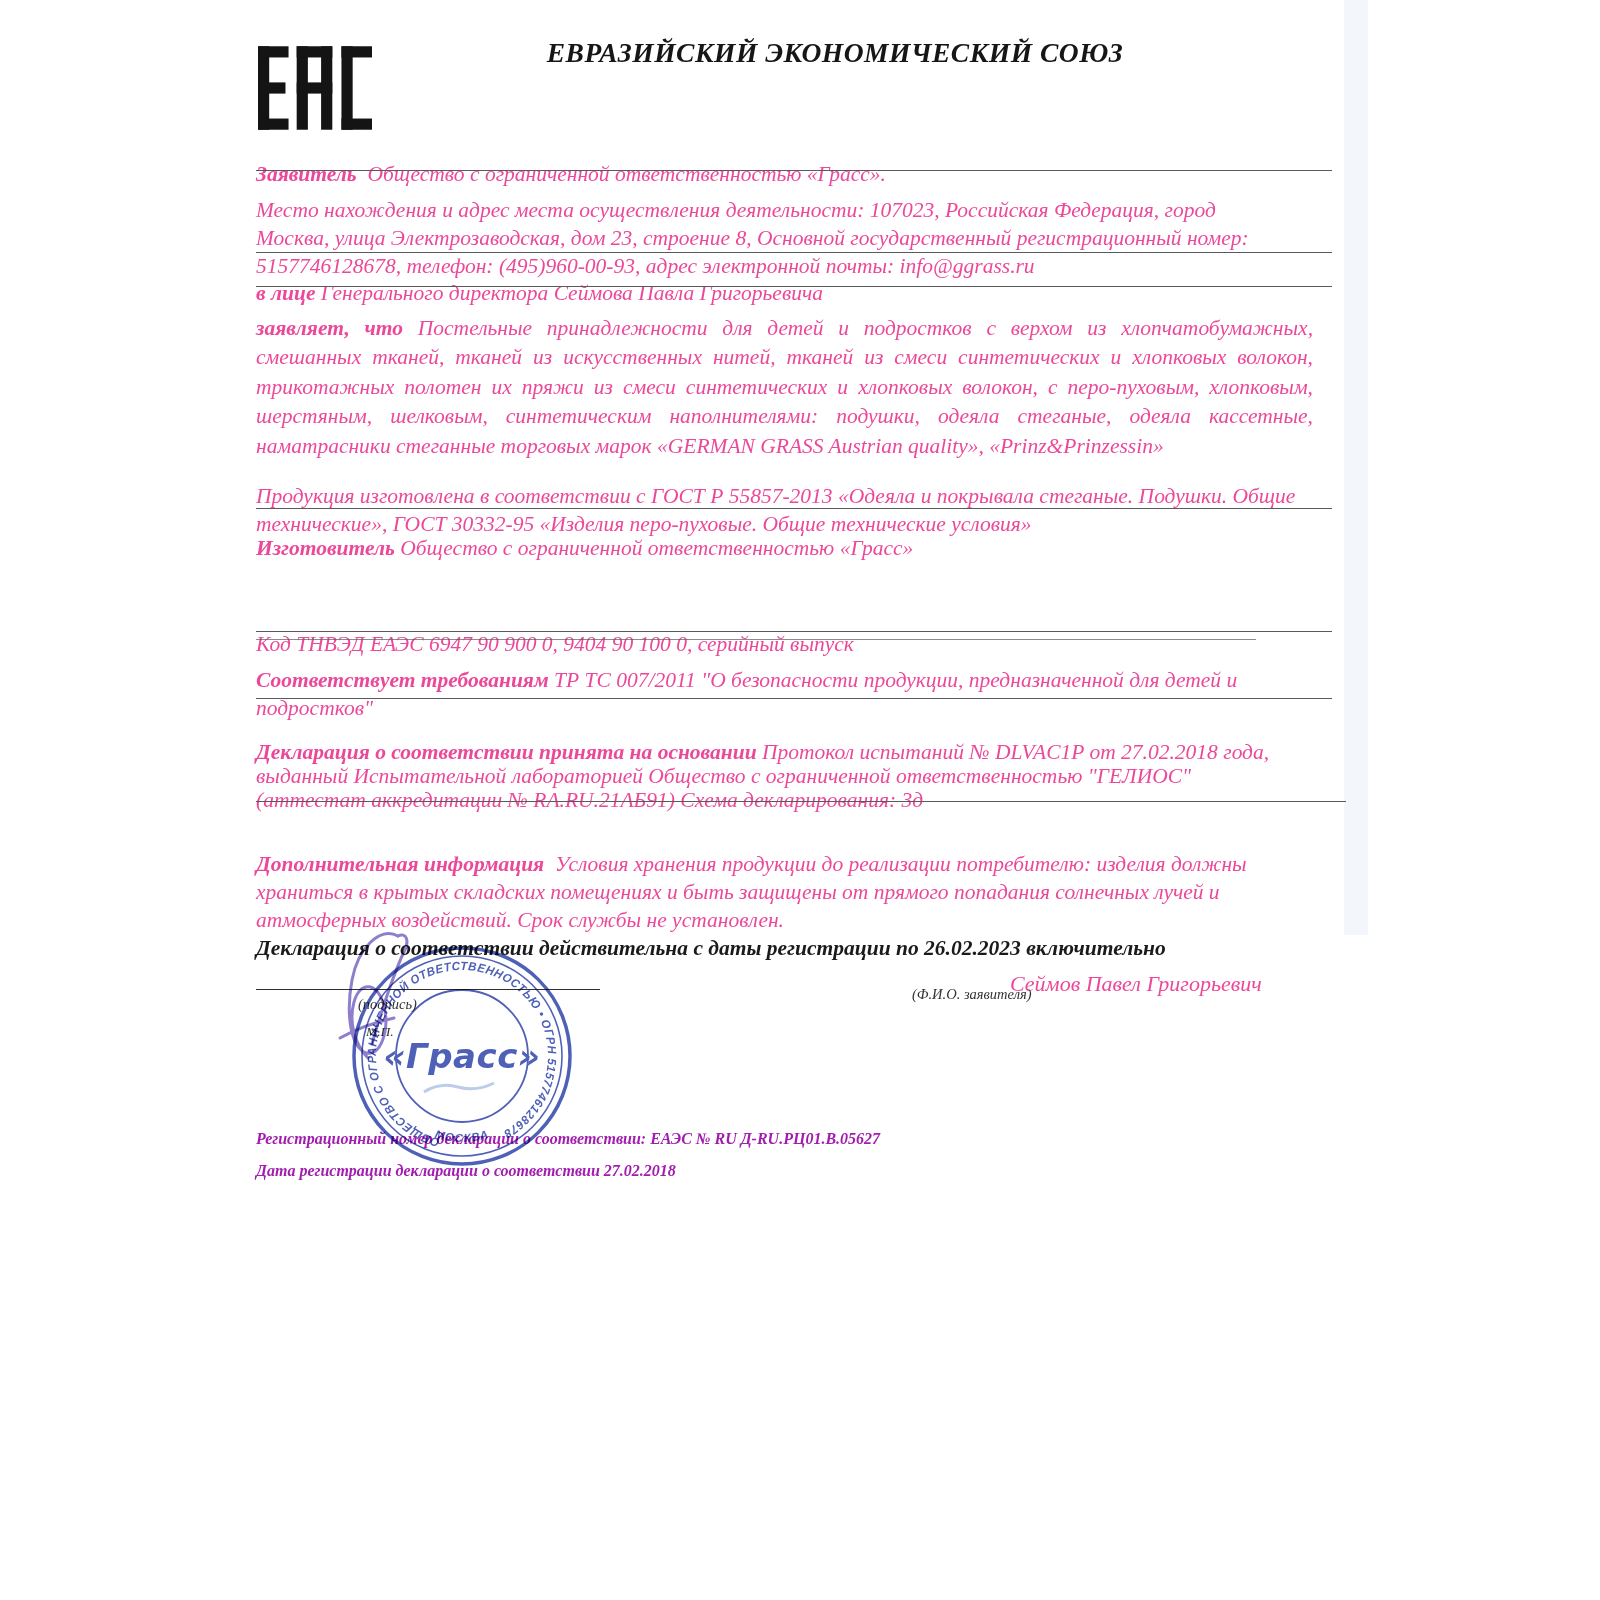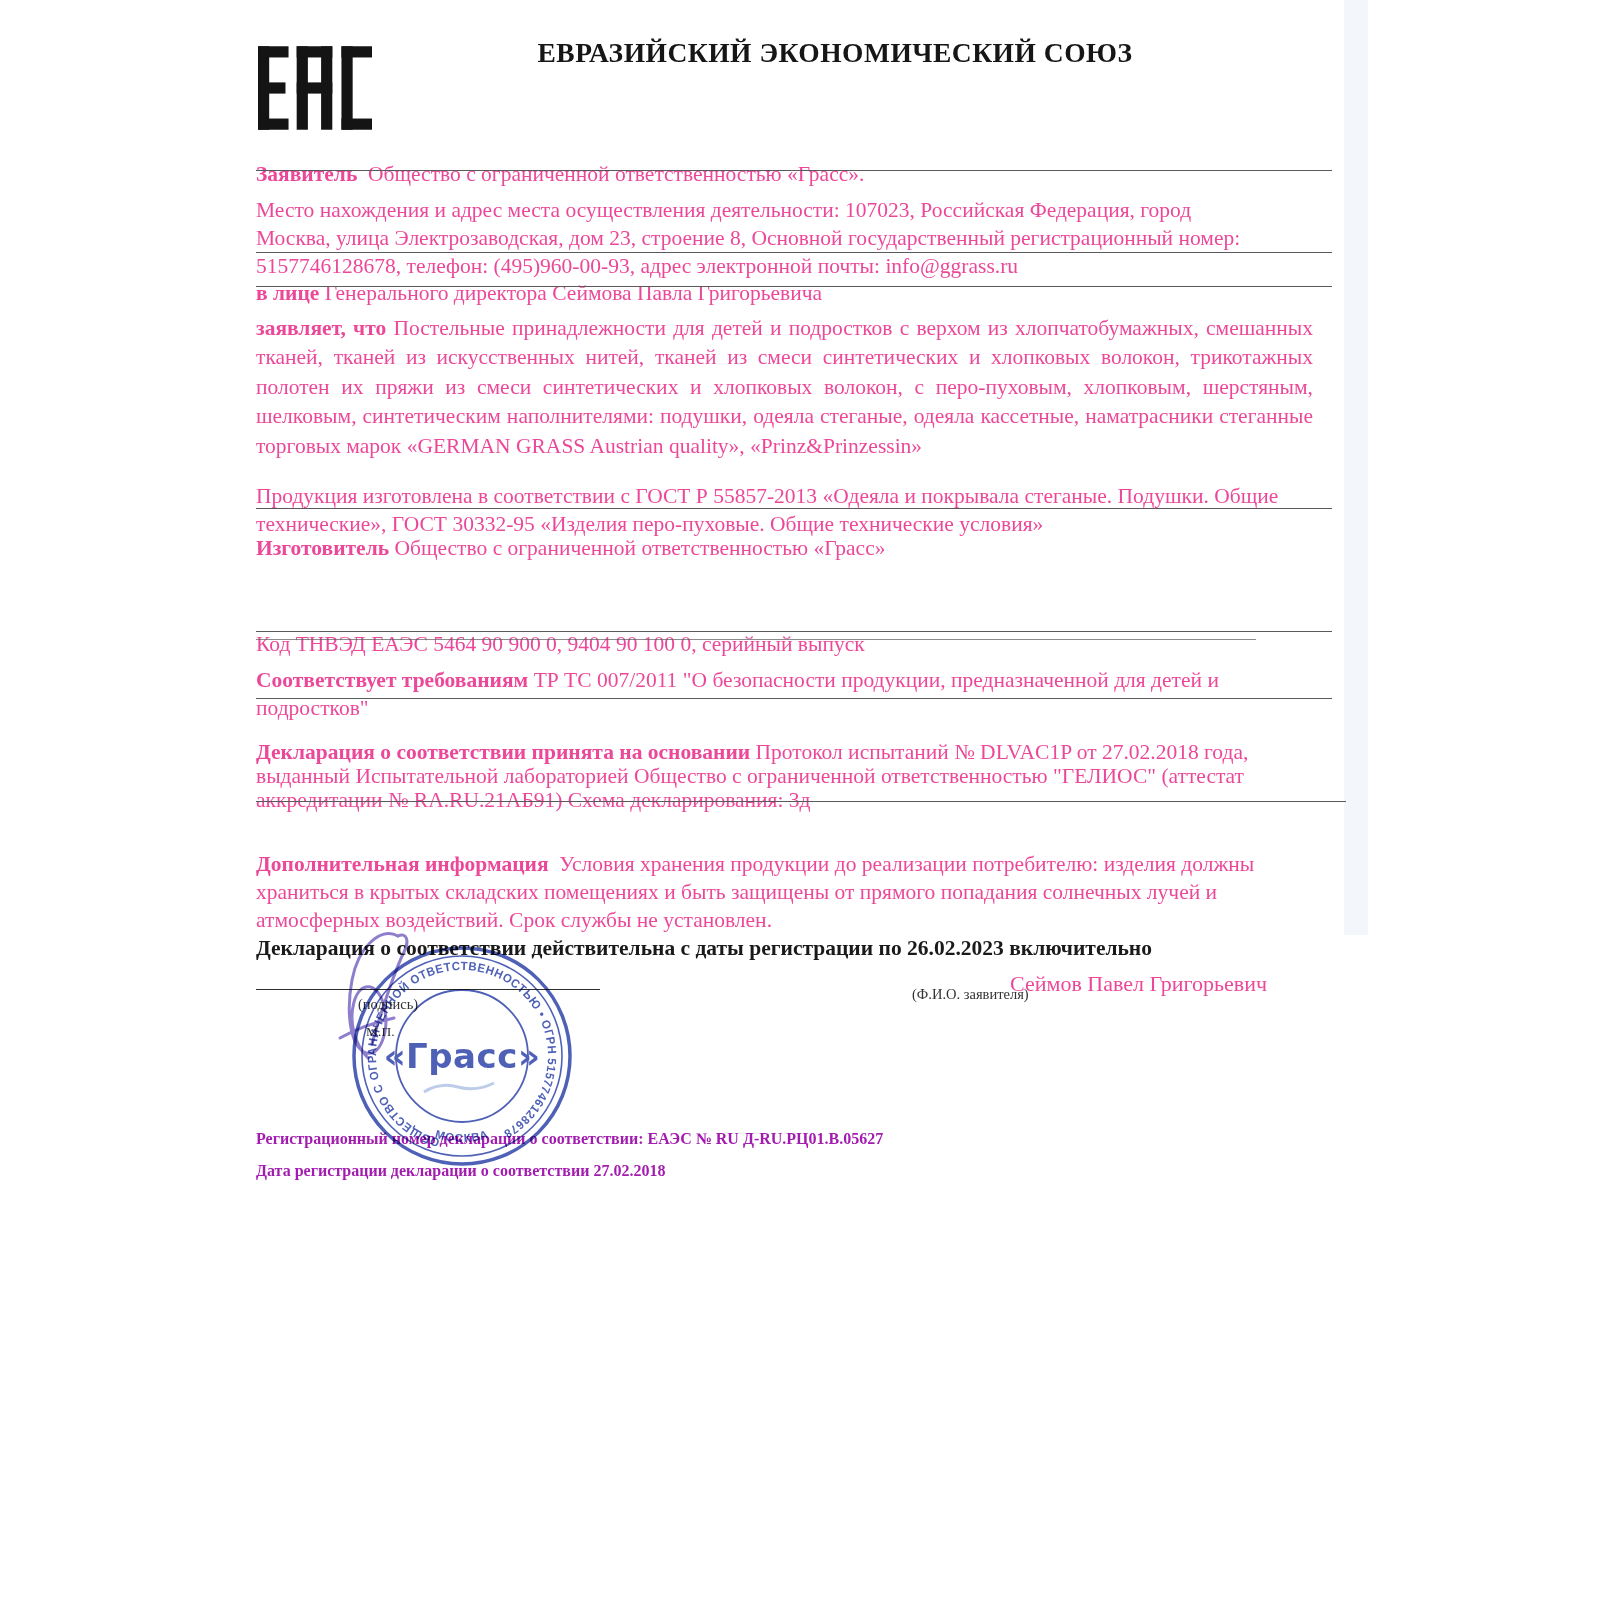--- a/index.html
+++ b/index.html
@@ -3,20 +3,21 @@
 <meta charset="utf-8">
 <style>
   html,body{margin:0;padding:0;background:#ffffff;}
   #page{
     position:relative;
     width:1600px;height:1231px;
     background:#ffffff;
     overflow:hidden;
     font-family:"Liberation Serif","DejaVu Serif",serif;
     color:#222222;
+    font-style:italic;
   }
   .t{
     position:absolute;
     font-size:21.5px;
     line-height:28px;
     color:#ec4899;
     white-space:normal;
   }
   .b{font-weight:bold;}
   .rule{position:absolute;height:1px;background:#5a5a5a;}
@@ -84,21 +85,21 @@
     <span>Постельные принадлежности для детей и подростков с верхом из хлопчатобумажных, смешанных тканей, тканей из искусственных нитей, тканей из смеси синтетических и хлопковых волокон, трикотажных полотен их пряжи из смеси синтетических и хлопковых волокон, с перо-пуховым, хлопковым, шерстяным, шелковым, синтетическим наполнителями: подушки, одеяла стеганые, одеяла кассетные, наматрасники стеганные торговых марок «GERMAN GRASS Austrian quality», «Prinz&amp;Prinzessin»</span>
   </p>
   <p class="t" style="left:256px;top:460px;width:1040px;">Продукция изготовлена в соответствии с ГОСТ Р 55857-2013 «Одеяла и покрывала стеганые. Подушки. Общие технические», ГОСТ 30332-95 «Изделия перо-пуховые. Общие технические условия»</p>
   <div class="rule" style="left:256px;top:508px;width:1076px;"></div>
 
   <p class="t" style="left:256px;top:512px;width:1060px;">
     <span class="b">Изготовитель</span>
     <span>Общество с ограниченной ответственностью «Грасс»</span>
   </p>
 
-  <p class="t" style="left:256px;top:608px;width:1060px;">Код ТНВЭД ЕАЭС 5464 90 900 0, 9404 90 100 0, серийный выпуск</p>
+  <p class="t" style="left:256px;top:608px;width:1060px;">Код ТНВЭД ЕАЭС 6947 90 900 0, 9404 90 100 0, серийный выпуск</p>
   <div class="rule" style="left:256px;top:631px;width:1076px;"></div>
   <div class="rule" style="left:256px;top:639px;width:1000px;opacity:.7;"></div>
 
   <p class="t" style="left:256px;top:644px;width:1040px;">
     <span class="b">Соответствует требованиям</span>
     <span>ТР ТС 007/2011 "О безопасности продукции, предназначенной для детей и подростков"</span>
   </p>
   <div class="rule" style="left:256px;top:698px;width:1076px;"></div>
 
   <p class="t" style="left:256px;top:718px;width:1045px;line-height:24px;">

